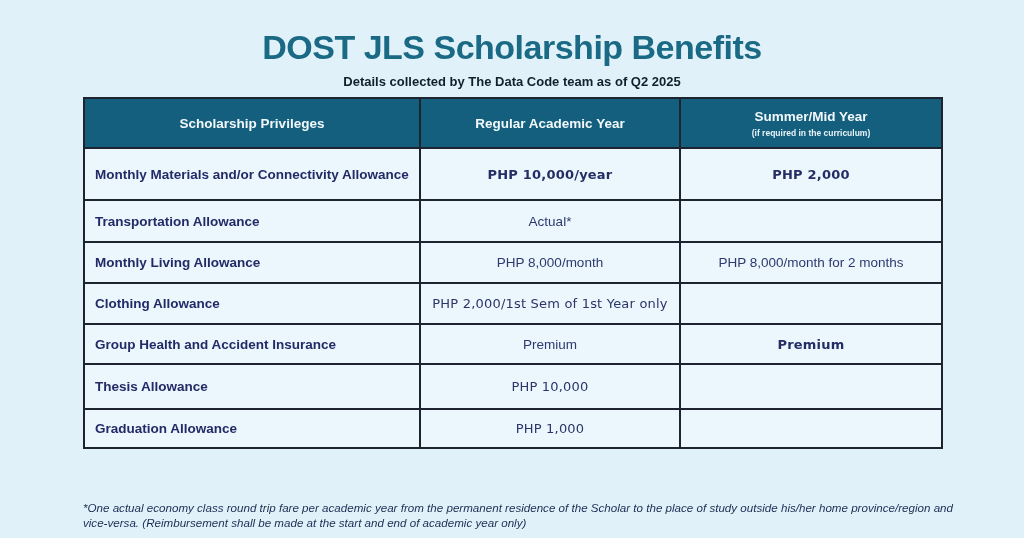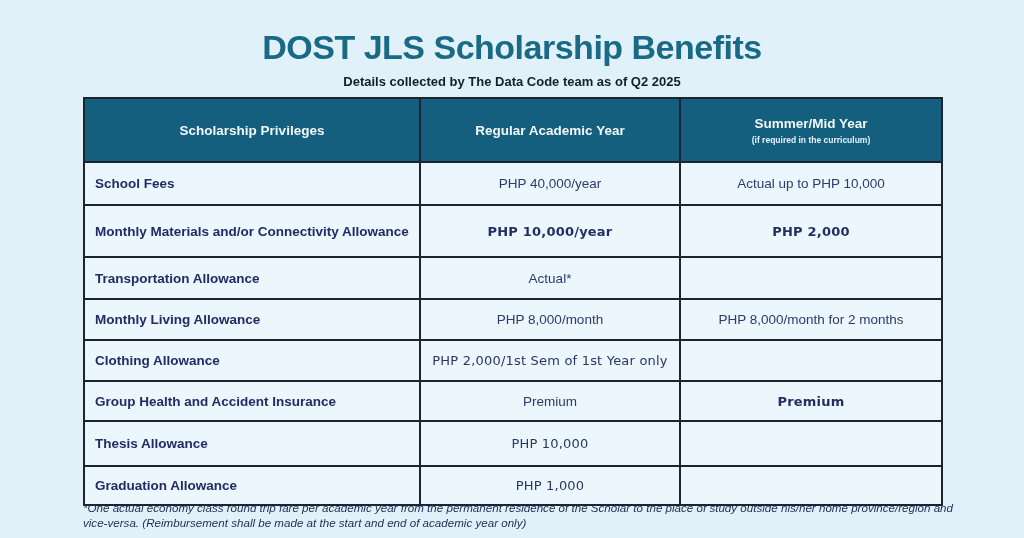--- a/index.html
+++ b/index.html
@@ -32,21 +32,21 @@
     table-layout: fixed;
   }
   table.benefits col.c1 { width: 336px; }
   table.benefits col.c2 { width: 260px; }
   table.benefits col.c3 { width: 262px; }
 
   table.benefits th, table.benefits td {
     border: 2px solid #1d2430;
   }
 
-  thead tr { height: 64px; }
+  thead tr { height: 50px; }
   thead th {
     background: #135f7d;
     color: #f2f8fb;
     font-size: 13.5px;
     font-weight: 700;
     text-align: center;
     vertical-align: middle;
   }
   thead th .sub {
     display: block;
@@ -120,25 +120,20 @@
         <th>
           <span>Regular Academic Year</span>
         </th>
         <th>
           <span>Summer/Mid Year</span>
           <span class="sub">(if required in the curriculum)</span>
         </th>
       </tr>
     </thead>
     <tbody>
-      <tr class="r1">
-        <td class="label">School Fees</td>
-        <td class="val">PHP 40,000/year</td>
-        <td class="val">Actual up to PHP 10,000</td>
-      </tr>
       <tr class="r2">
         <td class="label">Monthly Materials and/or Connectivity Allowance</td>
         <td class="val alt b">PHP 10,000/year</td>
         <td class="val alt b">PHP 2,000</td>
       </tr>
       <tr class="r3">
         <td class="label">Transportation Allowance</td>
         <td class="val">Actual*</td>
         <td class="val"></td>
       </tr>

